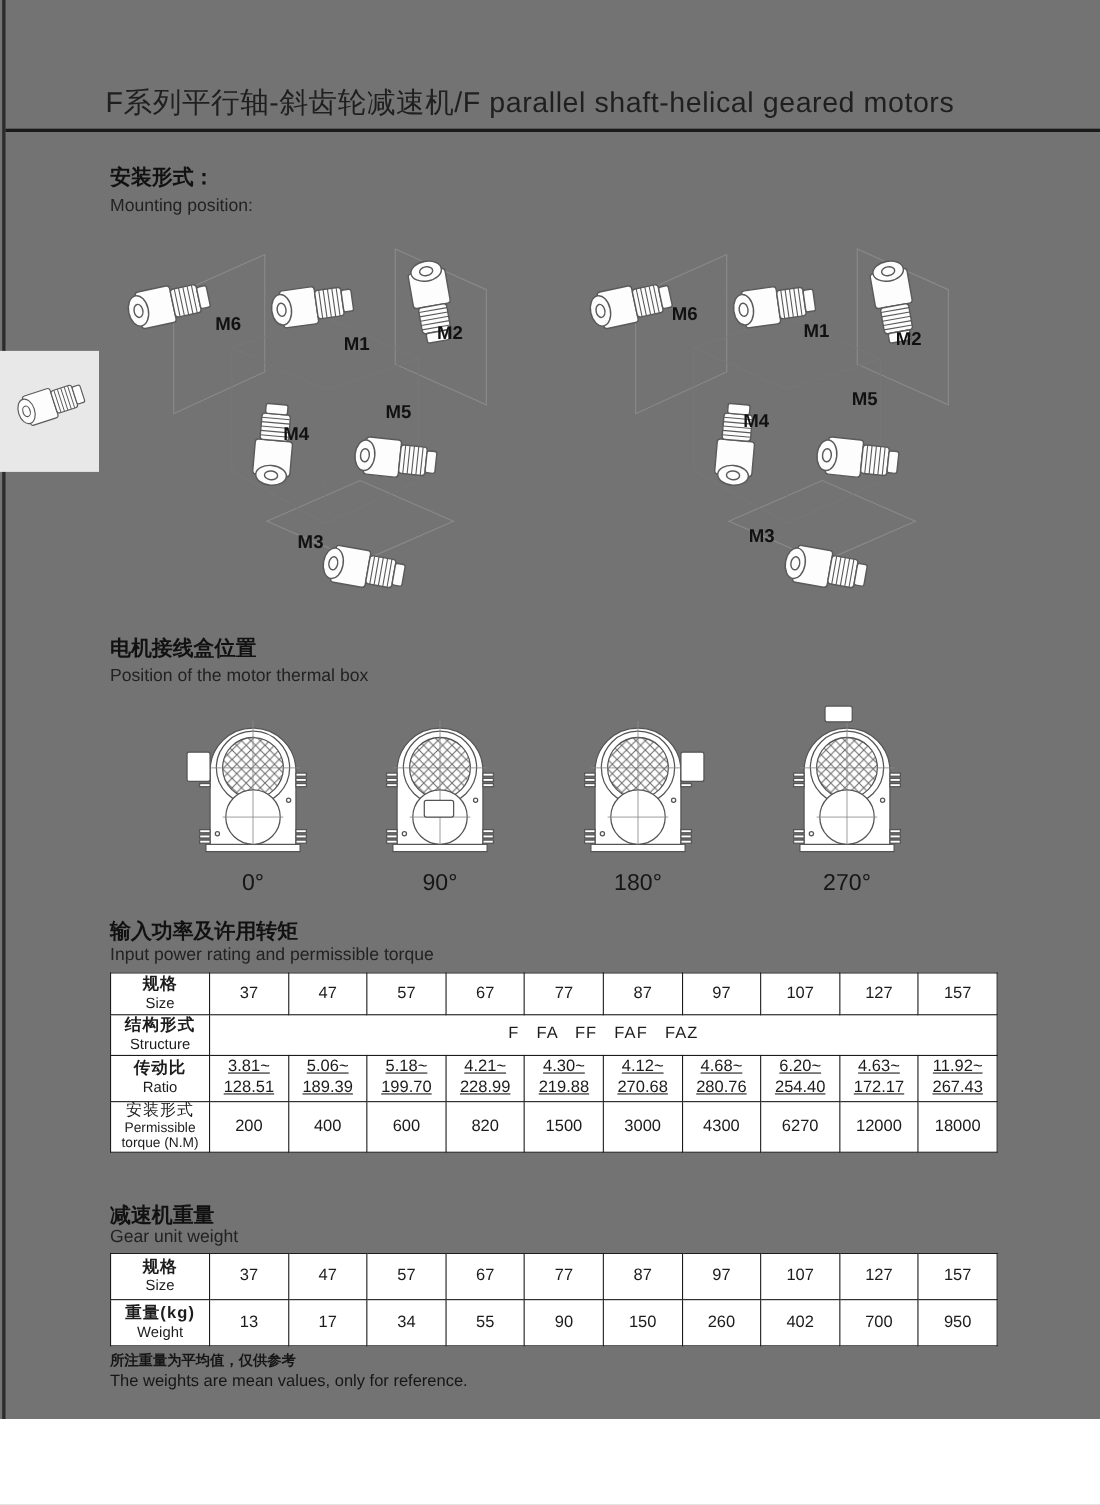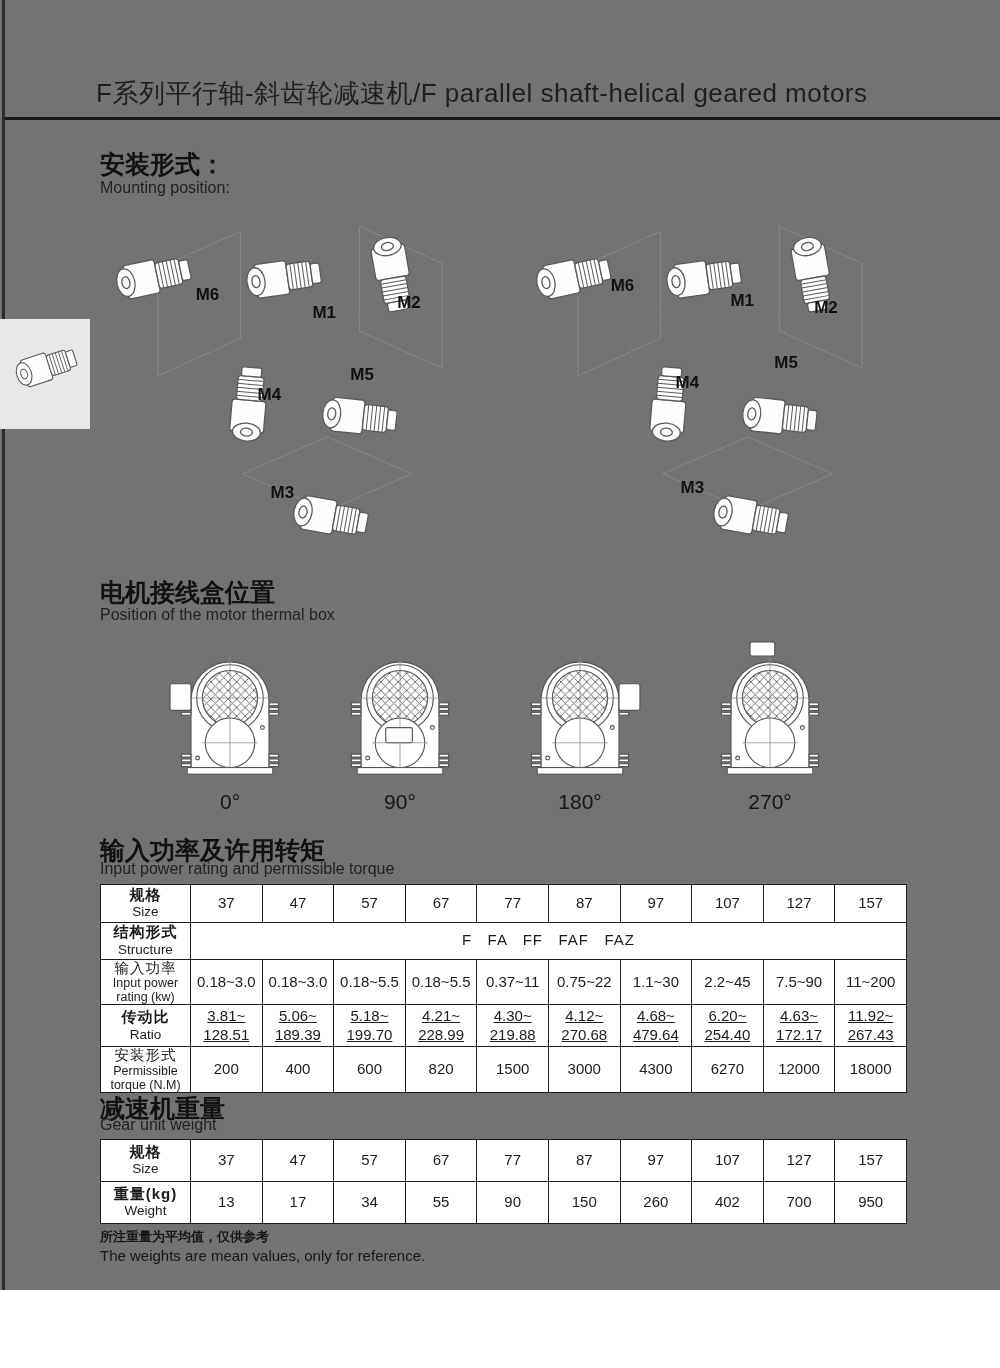--- a/index.html
+++ b/index.html
@@ -4,21 +4,21 @@
 <style>
   html,body{margin:0;padding:0;background:#ffffff;}
   .page{
     position:relative;width:1000px;height:1290px;background:#737373;
     font-family:"Liberation Sans",sans-serif;color:#1c1c1c;overflow:hidden;padding-left:20px;
   }
   .edge-left{position:absolute;left:2px;top:0;width:3px;height:1362px;background:#2b2b2b;}
   .edge-bottom{position:absolute;left:0;top:1360px;width:1000px;height:4px;background:#4e4e4e;}
   .page-title{position:absolute;left:96px;top:76px;font-size:26px;letter-spacing:.5px;color:#1f1f1f;white-space:nowrap;}
   .title-rule{position:absolute;left:5px;top:117px;width:995px;height:3px;background:#1a1a1a;}
-  .h-zh{position:absolute;font-size:25px;font-weight:700;color:#111;}
+  .h-zh{position:absolute;font-size:19px;font-weight:700;color:#111;}
   .h-en{position:absolute;font-size:16px;color:#222;}
   .side-tab{position:absolute;left:0;top:319px;width:90px;height:110px;background:#e8e8e8;}
   .diagrams{position:absolute;left:93px;top:218px;width:838px;height:354px;display:flex;gap:6px;}
   .motor-fig{position:absolute;top:640px;width:136px;text-align:center;}
   .motor-fig .angle{display:block;margin-top:8px;font-size:21px;color:#161616;}
   .fig-0{left:162px;} .fig-90{left:332px;} .fig-180{left:512px;} .fig-270{left:702px;}
   .dtable{position:absolute;left:100px;border-collapse:collapse;table-layout:fixed;width:806px;background:#fff;}
   .dtable td{border:1.6px solid #1c1c1c;text-align:center;vertical-align:middle;padding:0 2px;font-size:15px;line-height:1.25;color:#1c1c1c;}
   .dtable .lbl .zh{display:block;font-size:15px;letter-spacing:1px;font-weight:bold;}
   .dtable .lbl .en{display:block;font-size:13.5px;letter-spacing:0;}
@@ -197,56 +197,39 @@
           <td class="val">127</td>
           <td class="val">157</td>
         </tr>
       <tr class="rh34">
         <td class="lbl">
           <span class="zh">结构形式</span>
           <span class="en">Structure</span>
         </td>
         <td class="structure-val" colspan="10">F   FA   FF   FAF   FAZ</td>
       </tr>
-      <tr class="rh44">
-        <td class="lbl">
-          <span class="zh3">输入功率</span>
-          <span class="en3">Input power</span>
-          <span class="en3">rating  (kw)</span>
-        </td>
-      <td class="val">0.18~3.0</td>
-          <td class="val">0.18~3.0</td>
-          <td class="val">0.18~5.5</td>
-          <td class="val">0.18~5.5</td>
-          <td class="val">0.37~11</td>
-          <td class="val">0.75~22</td>
-          <td class="val">1.1~30</td>
-          <td class="val">2.2~45</td>
-          <td class="val">7.5~90</td>
-          <td class="val">11~200</td>
-        </tr>
       <tr class="rh42">
         <td class="lbl">
           <span class="zh">传动比</span>
           <span class="en">Ratio</span>
         </td>
       <td class="val pre">3.81~
 128.51</td>
           <td class="val pre">5.06~
 189.39</td>
           <td class="val pre">5.18~
 199.70</td>
           <td class="val pre">4.21~
 228.99</td>
           <td class="val pre">4.30~
 219.88</td>
           <td class="val pre">4.12~
 270.68</td>
           <td class="val pre">4.68~
-479.64</td>
+280.76</td>
           <td class="val pre">6.20~
 254.40</td>
           <td class="val pre">4.63~
 172.17</td>
           <td class="val pre">11.92~
 267.43</td>
         </tr>
       <tr class="rh46">
         <td class="lbl">
           <span class="zh3">安装形式</span>

